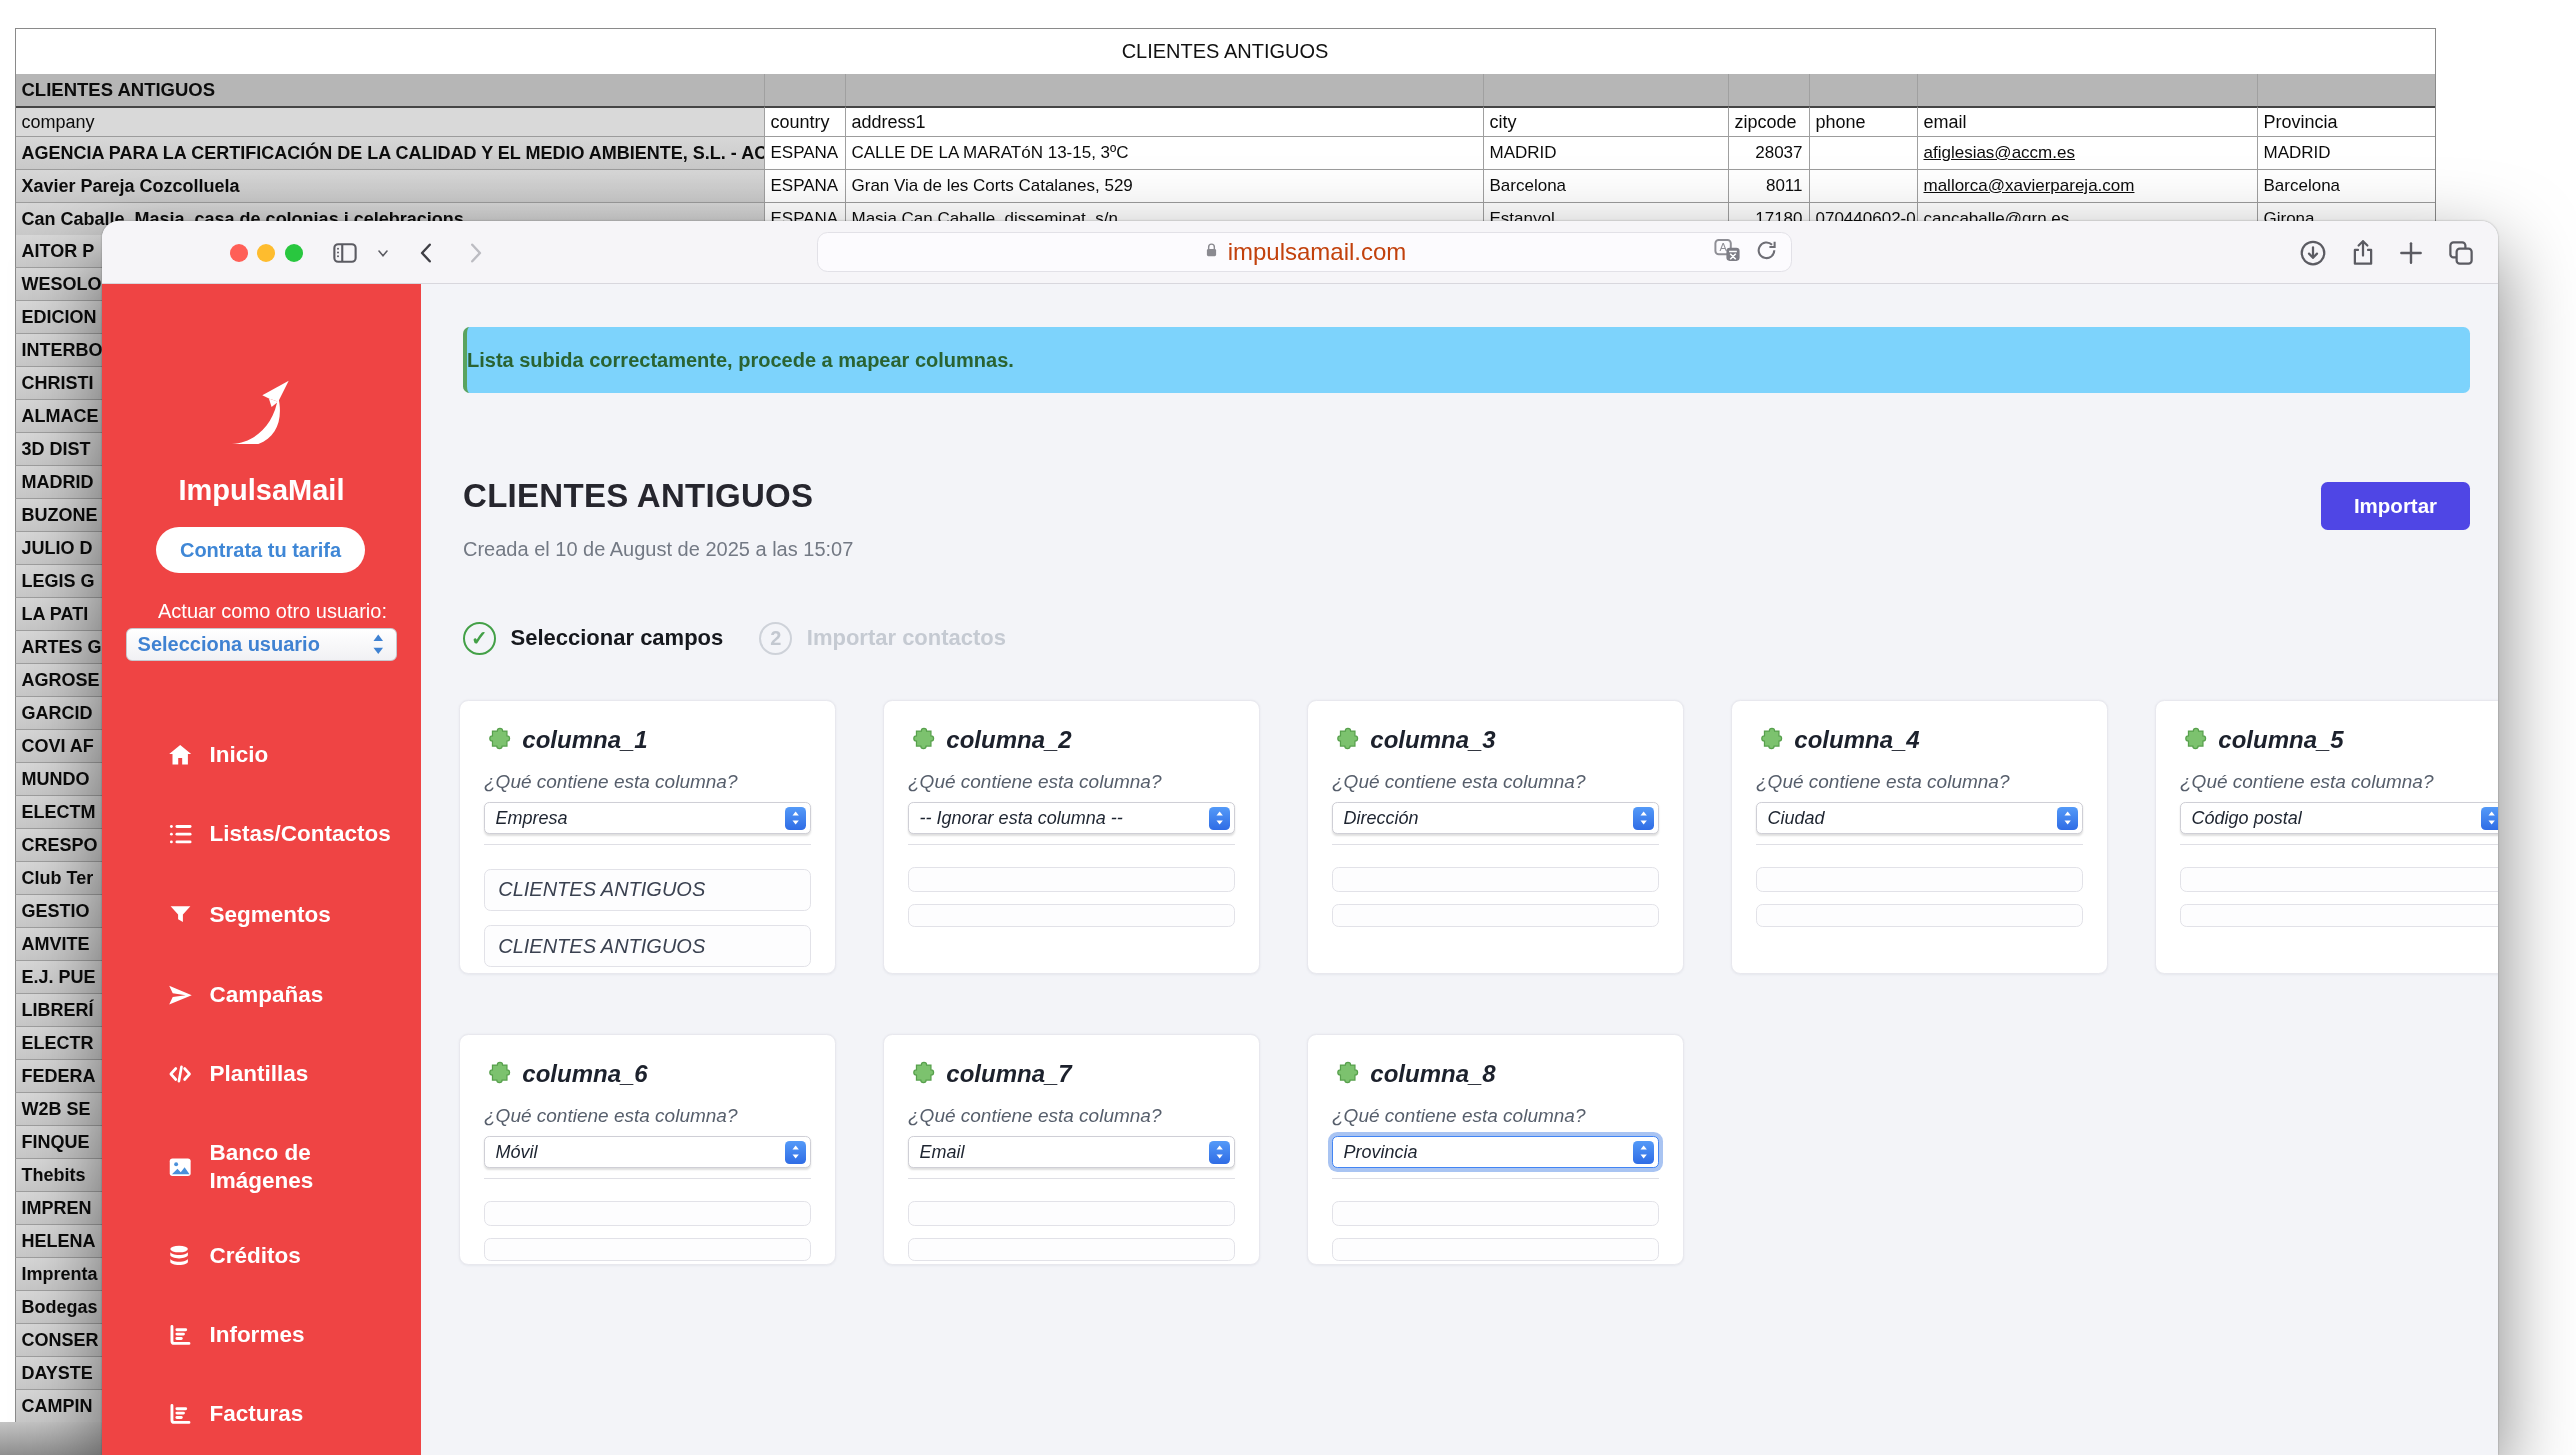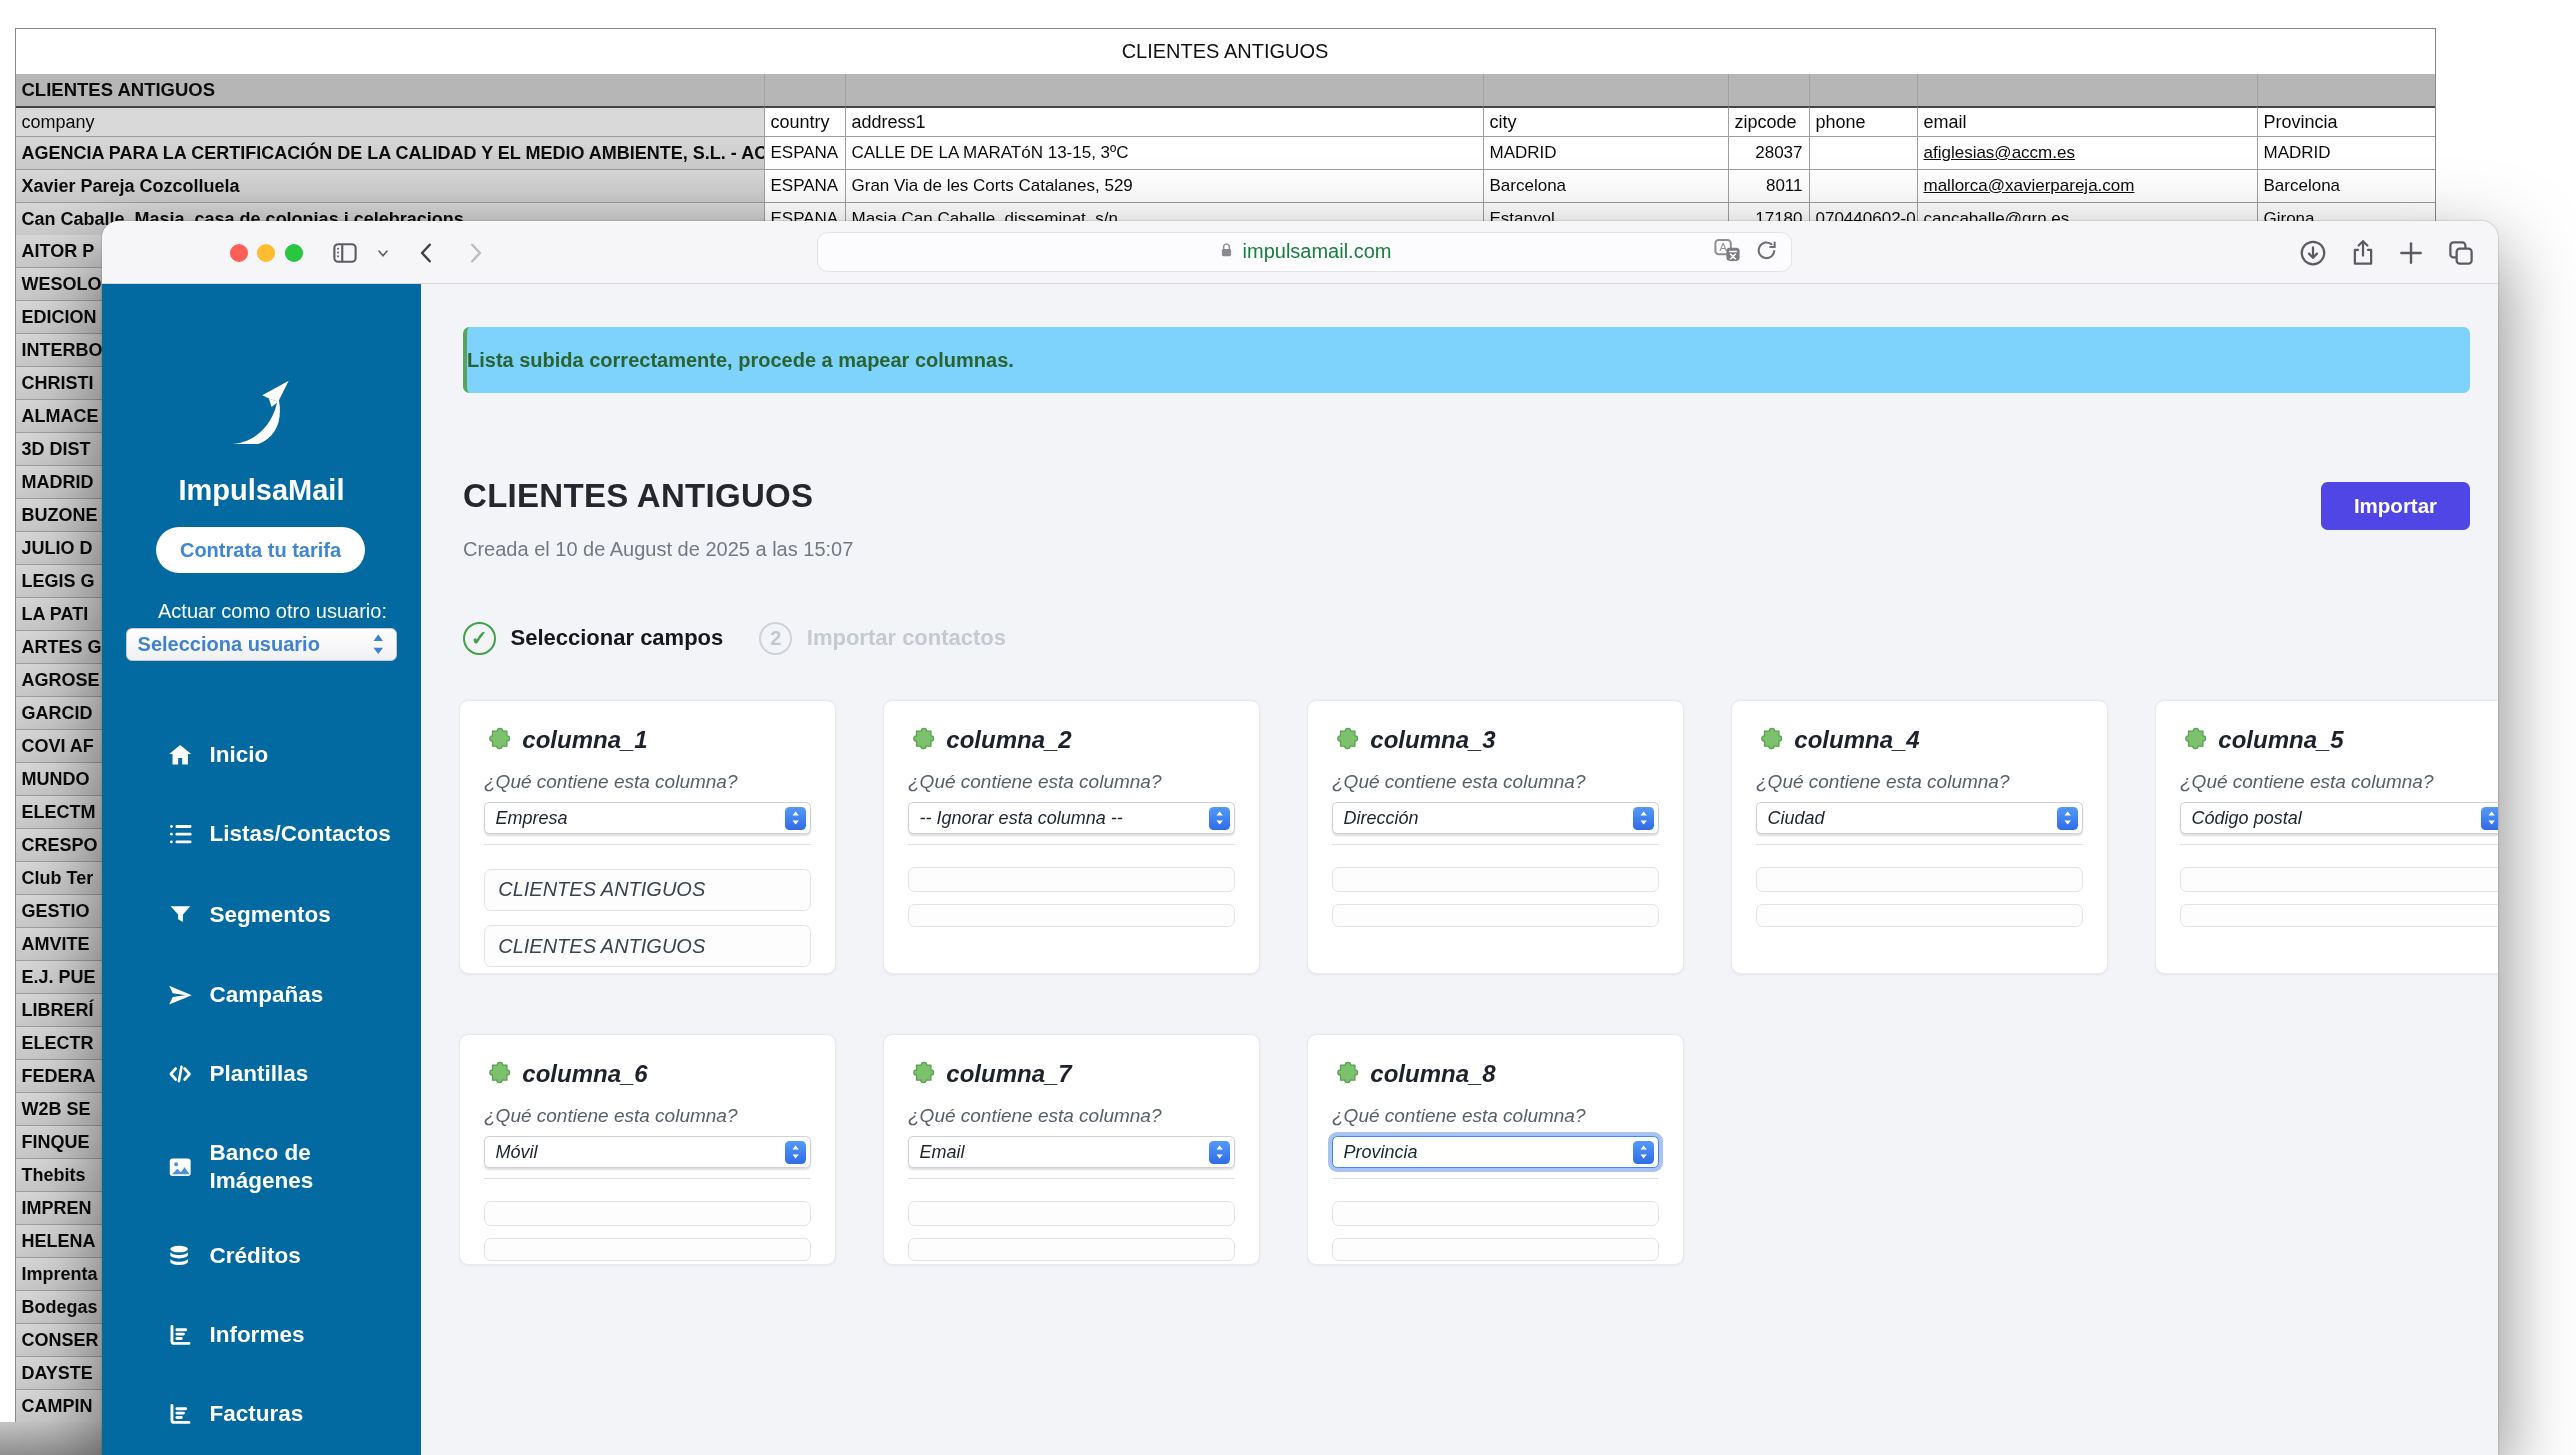--- a/index.html
+++ b/index.html
@@ -36,24 +36,24 @@
          box-shadow:0 30px 79px rgba(0,0,0,.5), 0 0 2px rgba(0,0,0,.35); overflow:hidden; }
   
   #toolbar { position:absolute; left:0; top:0; right:0; height:63px; background:#f6f5f8; border-bottom:0.7px solid #d8d7dd; }
   .tl { position:absolute; top:43px; width:18px; height:18px; border-radius:50%; transform:translateY(-50%); top:32px; }
   #tl-red{ left:128px; background:#ff5f57; } #tl-yellow{ left:155px; background:#febc2e; } #tl-green{ left:183px; background:#29c73f; }
   .tbicon { position:absolute; top:32px; transform:translate(-50%,-50%); color:#5b5b62; display:flex; align-items:center; justify-content:center; }
   .tbicon svg { display:block; }
   #url-pill { position:absolute; left:715px; top:10.6px; width:975px; height:40px; background:#fcfbfe;
               border:0.7px solid #e2e1e7; border-radius:10.6px; display:flex; align-items:center; justify-content:center; }
   #url-pill .lock { margin-right:8px; }
-  #url-text { font-size:20px; color:#15803d; }
+  #url-text { font-size:24px; color:#c2410c; }
   #pill-icons { position:absolute; right:12px; top:50%; transform:translateY(-50%); display:flex; gap:12px; align-items:center; }
   
-  #sidebar { position:absolute; left:0; top:63px; bottom:0; width:319px; background:#0369a1; }
+  #sidebar { position:absolute; left:0; top:63px; bottom:0; width:319px; background:#ef4444; }
   #logo { position:absolute; left:126px; top:94px; width:66px; height:70px; }
   #brand { position:absolute; left:0; right:0; top:190px; text-align:center; color:#fff; font-size:29px; font-weight:bold; }
   #cta { position:absolute; left:54px; top:243px; width:209px; height:46px; background:#fff; border:none; border-radius:23px;
          color:#3f87d6; font-family:inherit; font-size:20px; font-weight:bold; }
   #impersonate { position:absolute; left:0; right:0; top:316px; text-align:center; color:#fff; font-size:20px;padding-left:22px; }
   #user-select { position:absolute; left:24px; top:344px; width:271px; height:33px; border-radius:6px;
                  background:linear-gradient(180deg,#ffffff,#f1f1f4); border:0.7px solid #c7c7cd;
                  display:flex; align-items:center; padding:0 10.6px; }
   #user-select span { color:#3f82d2; font-size:20px; font-weight:bold; flex:1; }
   .nav-item { position:absolute; left:0; width:100%; height:40px; display:flex; align-items:center; color:#fff; }

